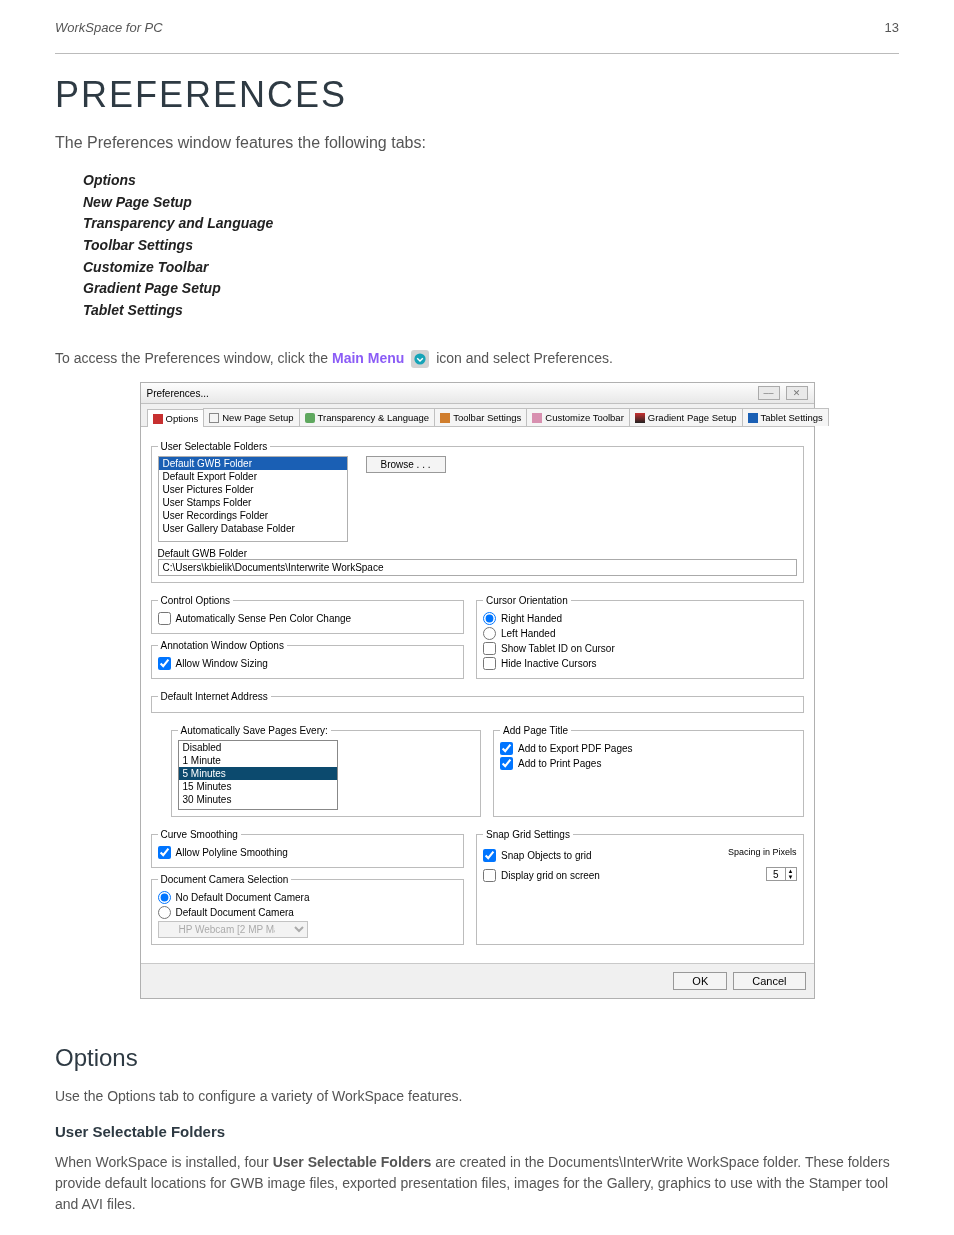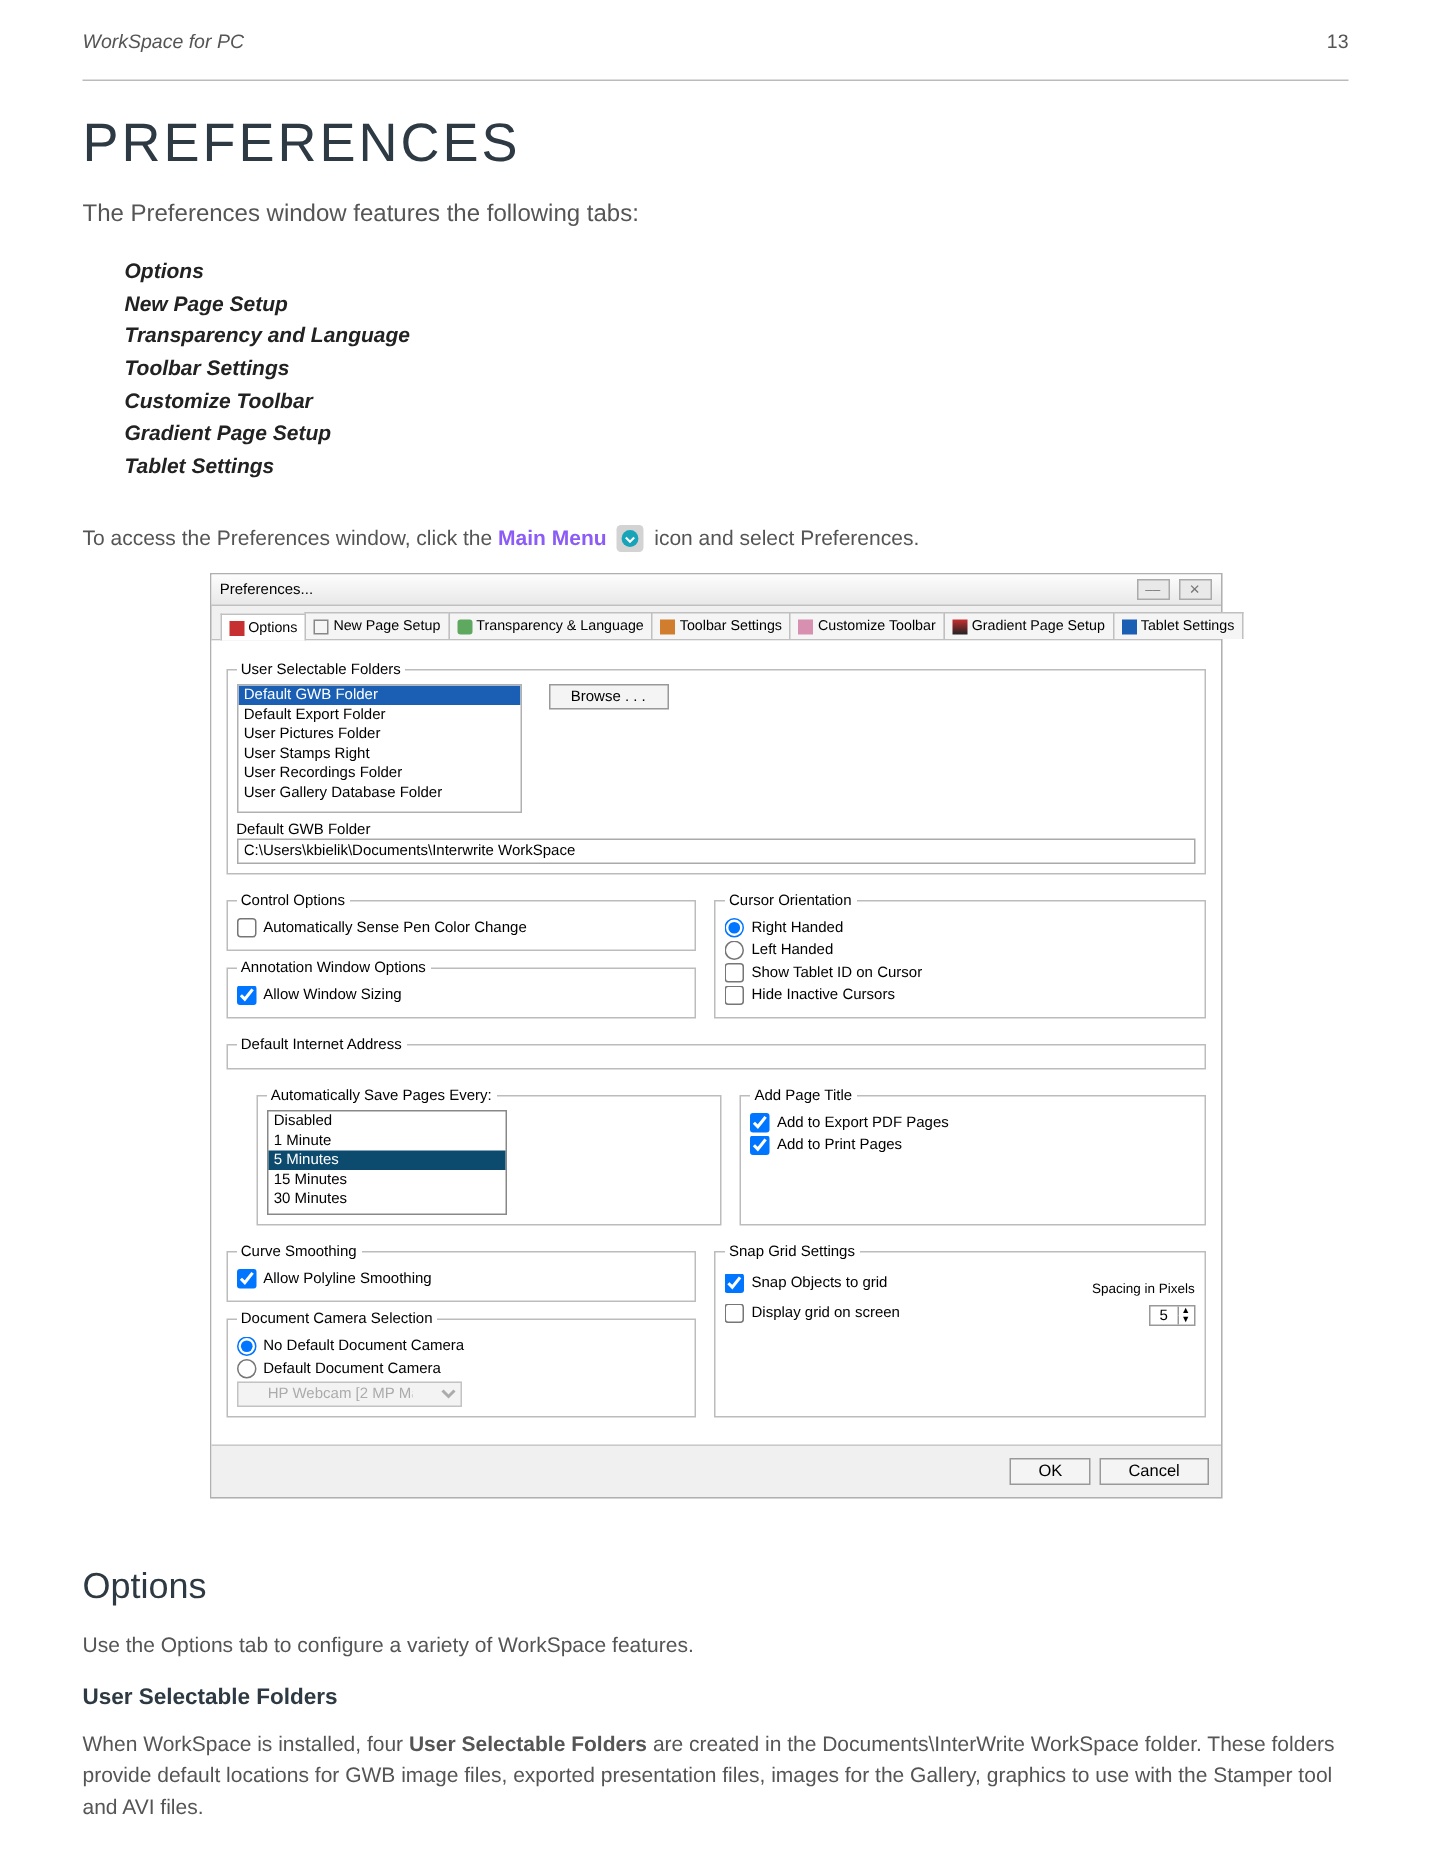--- a/index.html
+++ b/index.html
@@ -158,21 +158,21 @@
   .chk, .rdo { display:flex; align-items:center; gap:5px; margin:2px 0; font-size:10px; }
   .chk input, .rdo input { margin:0; }
   .autosave-list {
     border:1px solid #888; background:#fff; width: 160px; height:70px;
   }
   .autosave-list div { padding:1px 4px; }
   .autosave-list div.sel { background:#0c4a6e; color:#fff; }
   .cam-select {
     font-size:10px; width:150px; color:#888; border:1px solid #aaa; padding:1px 16px;
   }
-  .snap-row { display:flex; align-items:flex-end; justify-content:space-between; gap:12px; margin:3px 0;}
+  .snap-row { display:flex; align-items:flex-start; justify-content:space-between; gap:12px; margin:3px 0;}
   .pixel-box { display:flex; flex-direction:column; align-items:center; font-size:9px; }
   .spinner { display:flex; align-items:center; border:1px solid #999; background:#fff; }
   .spinner span { padding: 0 6px; font-size:10px; }
   .spinner .arrows { display:flex; flex-direction:column; }
   .spinner .arrows div { font-size:6px; line-height:6px; padding:0 2px; border-left:1px solid #999; }
   .prefs-footer {
     display:flex; justify-content:flex-end; gap:6px; padding:8px;
     border-top:1px solid #c9c9c9; background:#f0f0f0;
   }
   .prefs-footer button {
@@ -273,21 +273,21 @@
     </div>
 
     <div class="prefs-body">
       <fieldset>
         <legend>User Selectable Folders</legend>
         <div class="folders-row">
           <div class="folders-list">
             <div class="sel">Default GWB Folder</div>
             <div>Default Export Folder</div>
             <div>User Pictures Folder</div>
-            <div>User Stamps Right</div>
+            <div>User Stamps Folder</div>
             <div>User Recordings Folder</div>
             <div>User Gallery Database Folder</div>
           </div>
           <button class="browse-btn">Browse . . .</button>
         </div>
         <div class="sub-label">Default GWB Folder</div>
         <input class="path-input" value="C:\Users\kbielik\Documents\Interwrite WorkSpace" style="">
       </fieldset>
 
       <div class="two-col">

